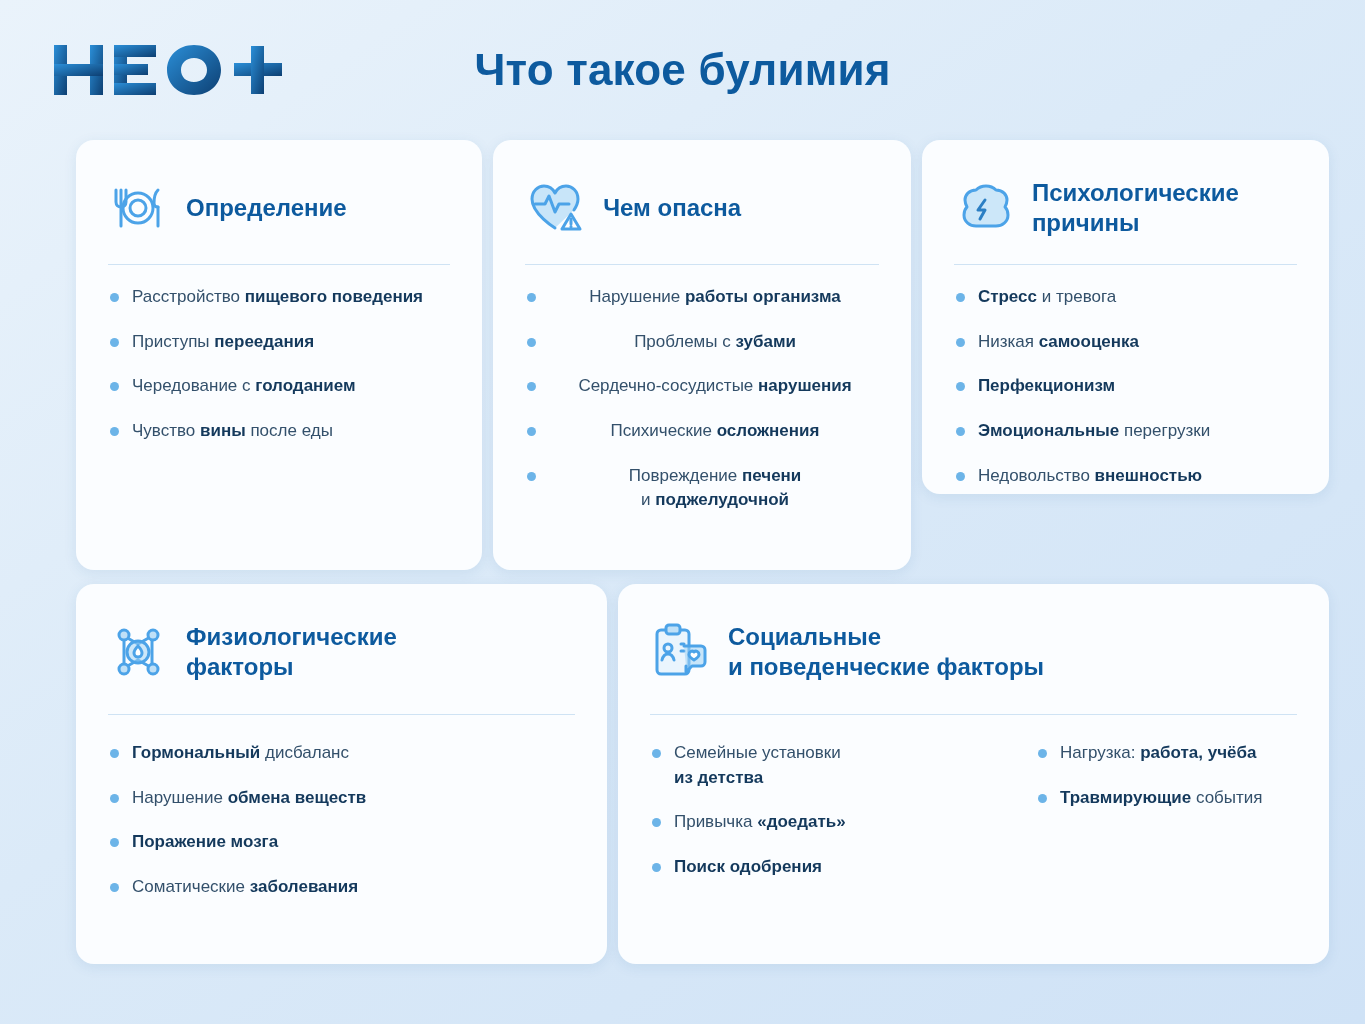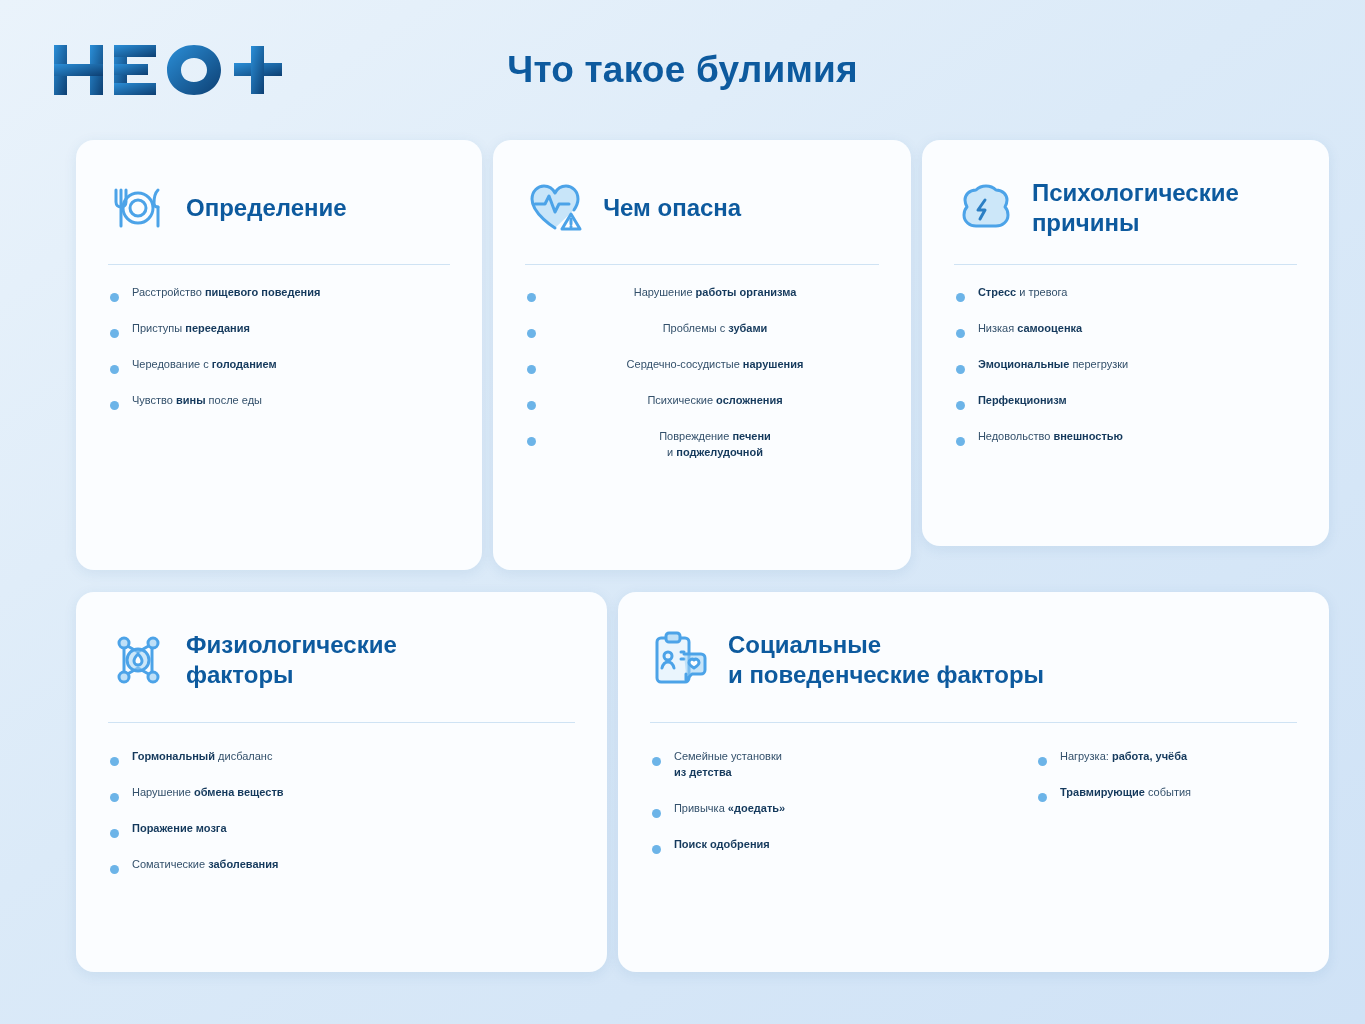--- a/index.html
+++ b/index.html
@@ -27,43 +27,43 @@
   .logo {
     display: flex;
     align-items: center;
     margin-left: 18px;
   }
   .logo svg { display: block; }
   .title {
     position: absolute;
     left: 0; right: 0;
     text-align: center;
-    font-size: 37px;
+    font-size: 44px;
     font-weight: bold;
     color: #0d5a9e;
     letter-spacing: .2px;
   }
 
   
   .row {
     display: flex;
     gap: 11px;
     padding-left: 40px;
   }
-  .row.row2 { margin-top: 22px; }
+  .row.row2 { margin-top: 14px; }
 
   .card {
     background: #fbfdff;
     border-radius: 18px;
     box-shadow: 0 3px 14px rgba(26,86,140,.09);
     padding: 26px 30px 30px 30px;
   }
   .card.c1 { width: 420px; height: 430px; }
   .card.c2 { width: 432px; height: 430px; text-align: center; }
-  .card.c3 { width: 421px; height: 406px; }
+  .card.c3 { width: 421px; height: 354px; }
   .card.c4 { width: 549px; height: 380px; }
   .card.c5 { width: 736px; height: 380px; }
 
   .card-head {
     display: flex;
     align-items: center;
     gap: 16px;
     min-height: 84px;
   }
   .card-icon { flex: 0 0 auto; width: 64px; height: 64px; }
@@ -79,21 +79,21 @@
     background: #cfe3f4;
     margin: 14px 2px 20px 2px;
   }
   .card.c4 .divider, .card.c5 .divider { margin-top: 20px; margin-bottom: 26px; }
 
   ul.items { list-style: none; }
   ul.items li {
     position: relative;
     padding-left: 26px;
     margin-bottom: 20px;
-    font-size: 11px;
+    font-size: 17px;
     color: #33506b;
     line-height: 1.45;
   }
   ul.items li:before {
     content: "";
     position: absolute;
     left: 4px;
     top: 8px;
     width: 9px;
     height: 9px;
@@ -191,22 +191,22 @@
             <path d="M24 14c-7 0-11 5-11 10 0 3 1 5 2 7-2 2-3 5-3 8 0 7 6 11 12 11h20c6 0 12-4 12-11 0-3-1-6-3-8 1-2 2-4 2-7 0-5-4-10-11-10-3-3-7-4-10-4s-7 1-10 4z" fill="#9ed1f4" fill-opacity=".5"></path>
             <path d="M33 24l-7 10h7l-5 9" stroke="#2b7fc4"></path>
           </svg>
         </span>
         <div class="card-title">Психологические<br>причины</div>
       </div>
       <div class="divider"></div>
       <ul class="items">
           <li><b>Стресс</b> и тревога</li>
           <li>Низкая <b>самооценка</b></li>
+          <li><b>Перфекционизм</b></li>
           <li><b>Эмоциональные</b> перегрузки</li>
-          <li><b>Перфекционизм</b></li>
           <li>Недовольство <b>внешностью</b></li>
         </ul>
     </div>
 
   </div>
 
   <div class="row row2">
 
     <div class="card c4">
       <div class="card-head">

